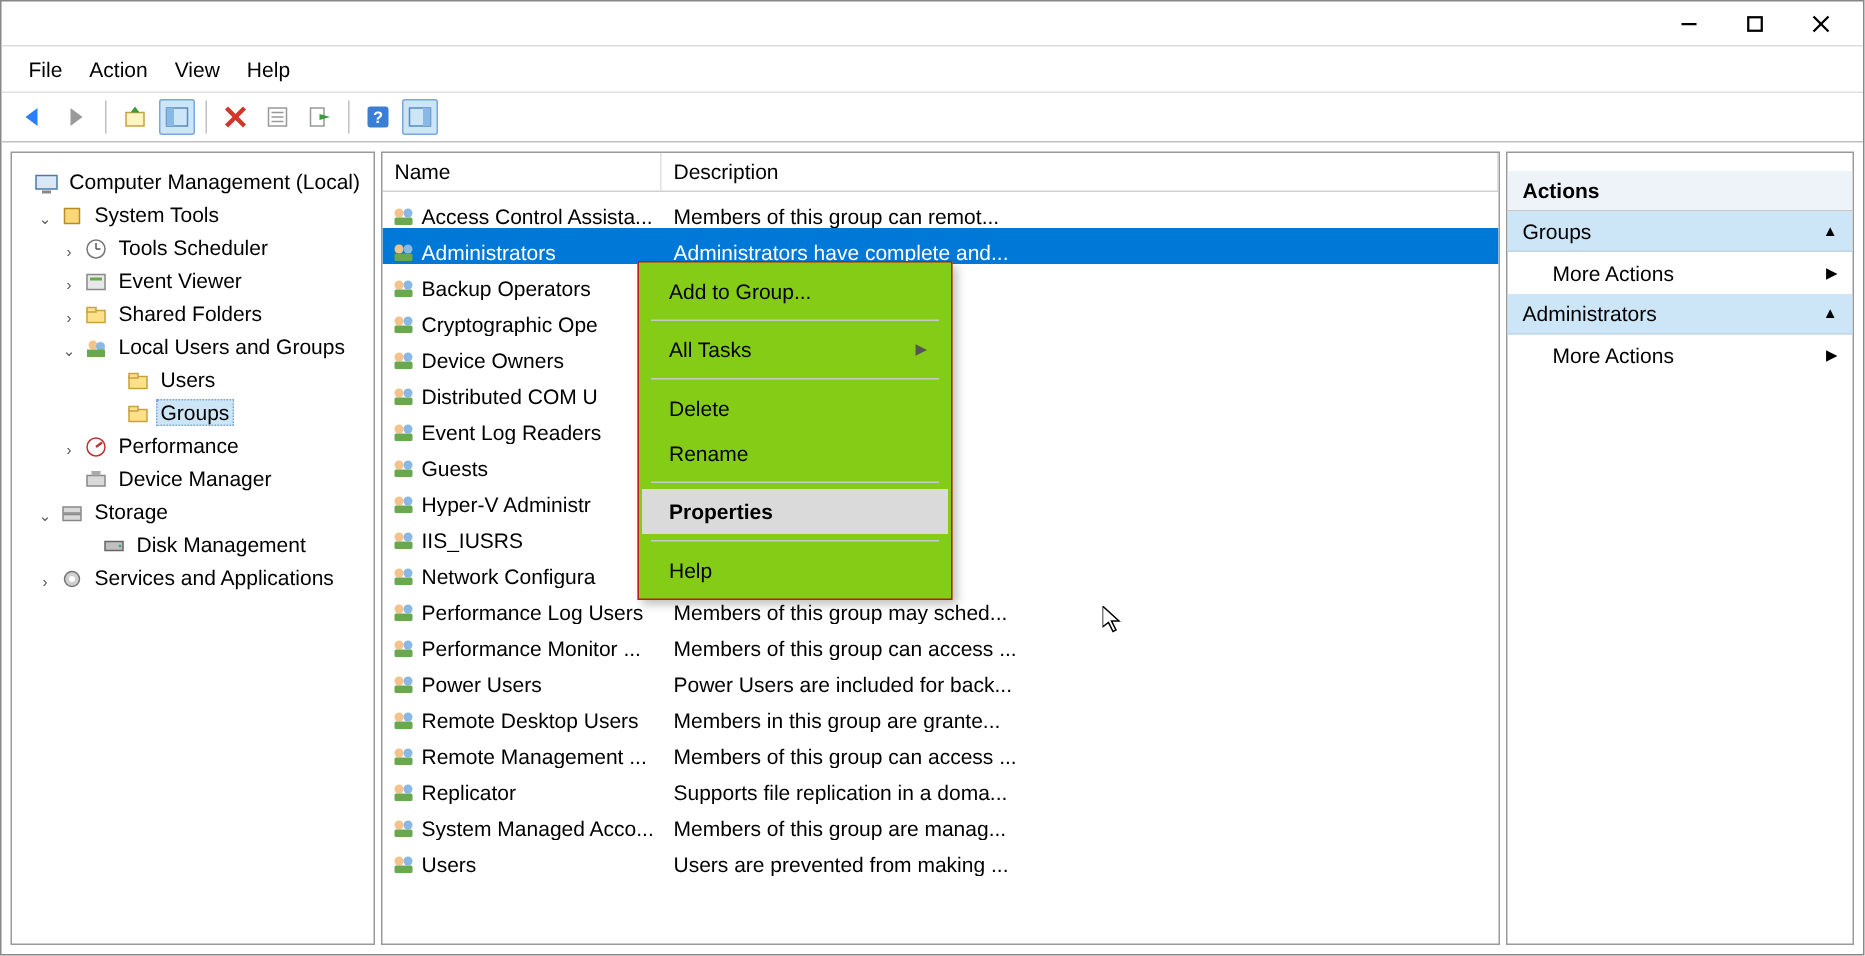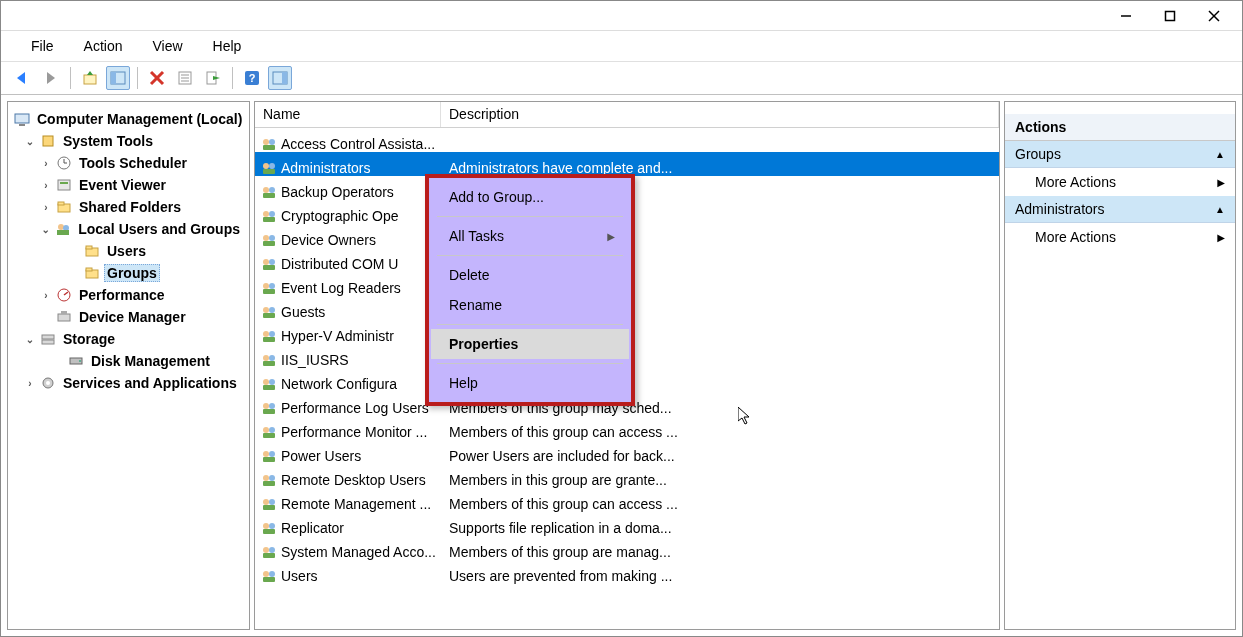--- a/index.html
+++ b/index.html
@@ -32,21 +32,21 @@
   }
   .titlebar .ctrl svg { display: block; }
   
   .menubar {
     display: flex;
     align-items: center;
     gap: 18px;
     padding: 4px 18px;
     height: 30px;
   }
-  .menubar > div { cursor: default; margin-left: 12px; }
+  .menubar > div { cursor: default; }
   
   .toolbar {
     display: flex;
     align-items: center;
     gap: 4px;
     padding: 4px 10px;
     height: 34px;
     border-top: 1px solid #e0e0e0;
     border-bottom: 1px solid #c0c0c0;
   }
@@ -75,22 +75,22 @@
     border: 1px solid #9a9a9a;
     background: #fff;
     overflow: hidden;
   }
   .tree-panel { width: 243px; }
   .list-panel { flex: 1; position: relative; }
   .actions-panel { width: 232px; }
   
   .tree { padding: 6px 2px; font-size: 14px; }
   .tree-row {
-    display: flex; align-items: center; gap: 4px; height: 22px;
-    white-space: nowrap; padding-right: 4px; font-weight: bold;
+    display: flex; align-items: flex-end; gap: 4px; height: 22px;
+    white-space: nowrap; padding-right: 4px;
   }
   .tree-row .twisty { width: 12px; text-align: center; color: #555; font-size: 10px; }
   .tree-row .ticon { width: 16px; height: 16px; display: flex; align-items: center; justify-content: center; }
   .tree-row .tlabel { padding: 1px 3px; }
   .tree-row.selected .tlabel { background: #cde6f7; border: 1px dotted #7aa7d9; padding: 0 2px; }
   
   .list-header {
     display: flex; height: 26px; border-bottom: 1px solid #d0d0d0; justify-content: flex-end;
   }
   .list-header > div {
@@ -105,22 +105,22 @@
   }
   .list-row.selected { background: #0078d7; color: #fff; }
   .list-row .icon { width: 24px; display: flex; align-items: center; justify-content: center; padding-left: 4px; }
   .list-row .name { width: 162px; overflow: hidden; text-overflow: ellipsis; padding-left: 2px; }
   .list-row .desc { flex: 1; overflow: hidden; text-overflow: ellipsis; padding-left: 8px; }
   
   .context-menu {
     position: absolute;
     left: 170px; top: 72px;
     width: 210px;
-    background: #c4b5fd;
-    border: 4px solid #b91c1c;
+    background: #84cc16;
+    border: 1px solid #b91c1c;
     box-shadow: 3px 3px 6px rgba(0,0,0,0.25);
     padding: 4px 2px;
     z-index: 10;
   }
   .cm-item {
     display: flex; align-items: center; justify-content: space-between;
     padding: 7px 14px 7px 18px;
     font-size: 14px;
   }
   .cm-item.hover { background: #dadada; font-weight: 700; }
@@ -380,20 +380,21 @@
     <div class="list-body" id="list-body">
         <div class="list-row">
           <span class="icon">
             <svg width="16" height="16">
               <circle cx="5" cy="6" r="3" fill="#f2c48b"></circle>
               <circle cx="11" cy="6" r="3" fill="#8ab8e6"></circle>
               <rect x="2" y="9" width="12" height="5" fill="#6aa84f" rx="1"></rect>
             </svg>
           </span>
           <span class="name">Access Control Assista...</span>
+          <span class="desc">Members of this group can remot...</span>
         </div>
         <div class="list-row selected">
           <span class="icon">
             <svg width="16" height="16">
               <circle cx="5" cy="6" r="3" fill="#f2c48b"></circle>
               <circle cx="11" cy="6" r="3" fill="#8ab8e6"></circle>
               <rect x="2" y="9" width="12" height="5" fill="#6aa84f" rx="1"></rect>
             </svg>
           </span>
           <span class="name">Administrators</span>

